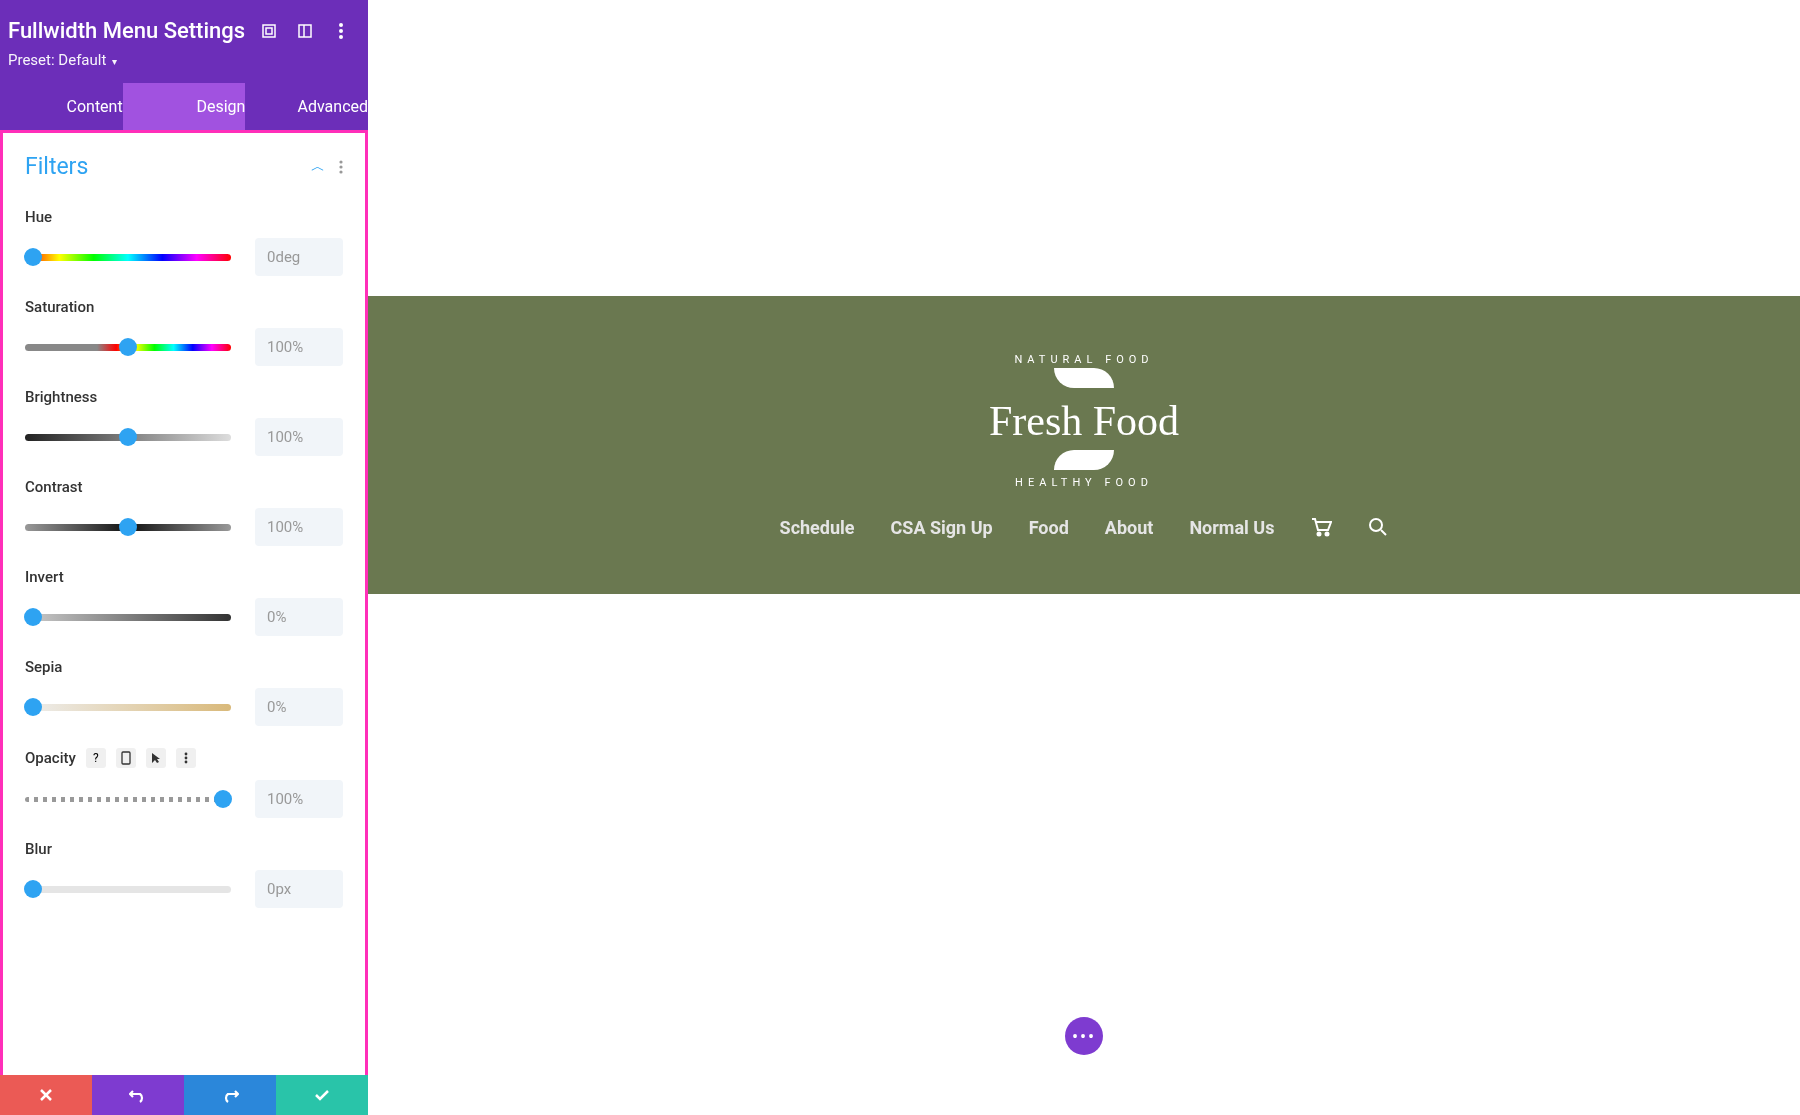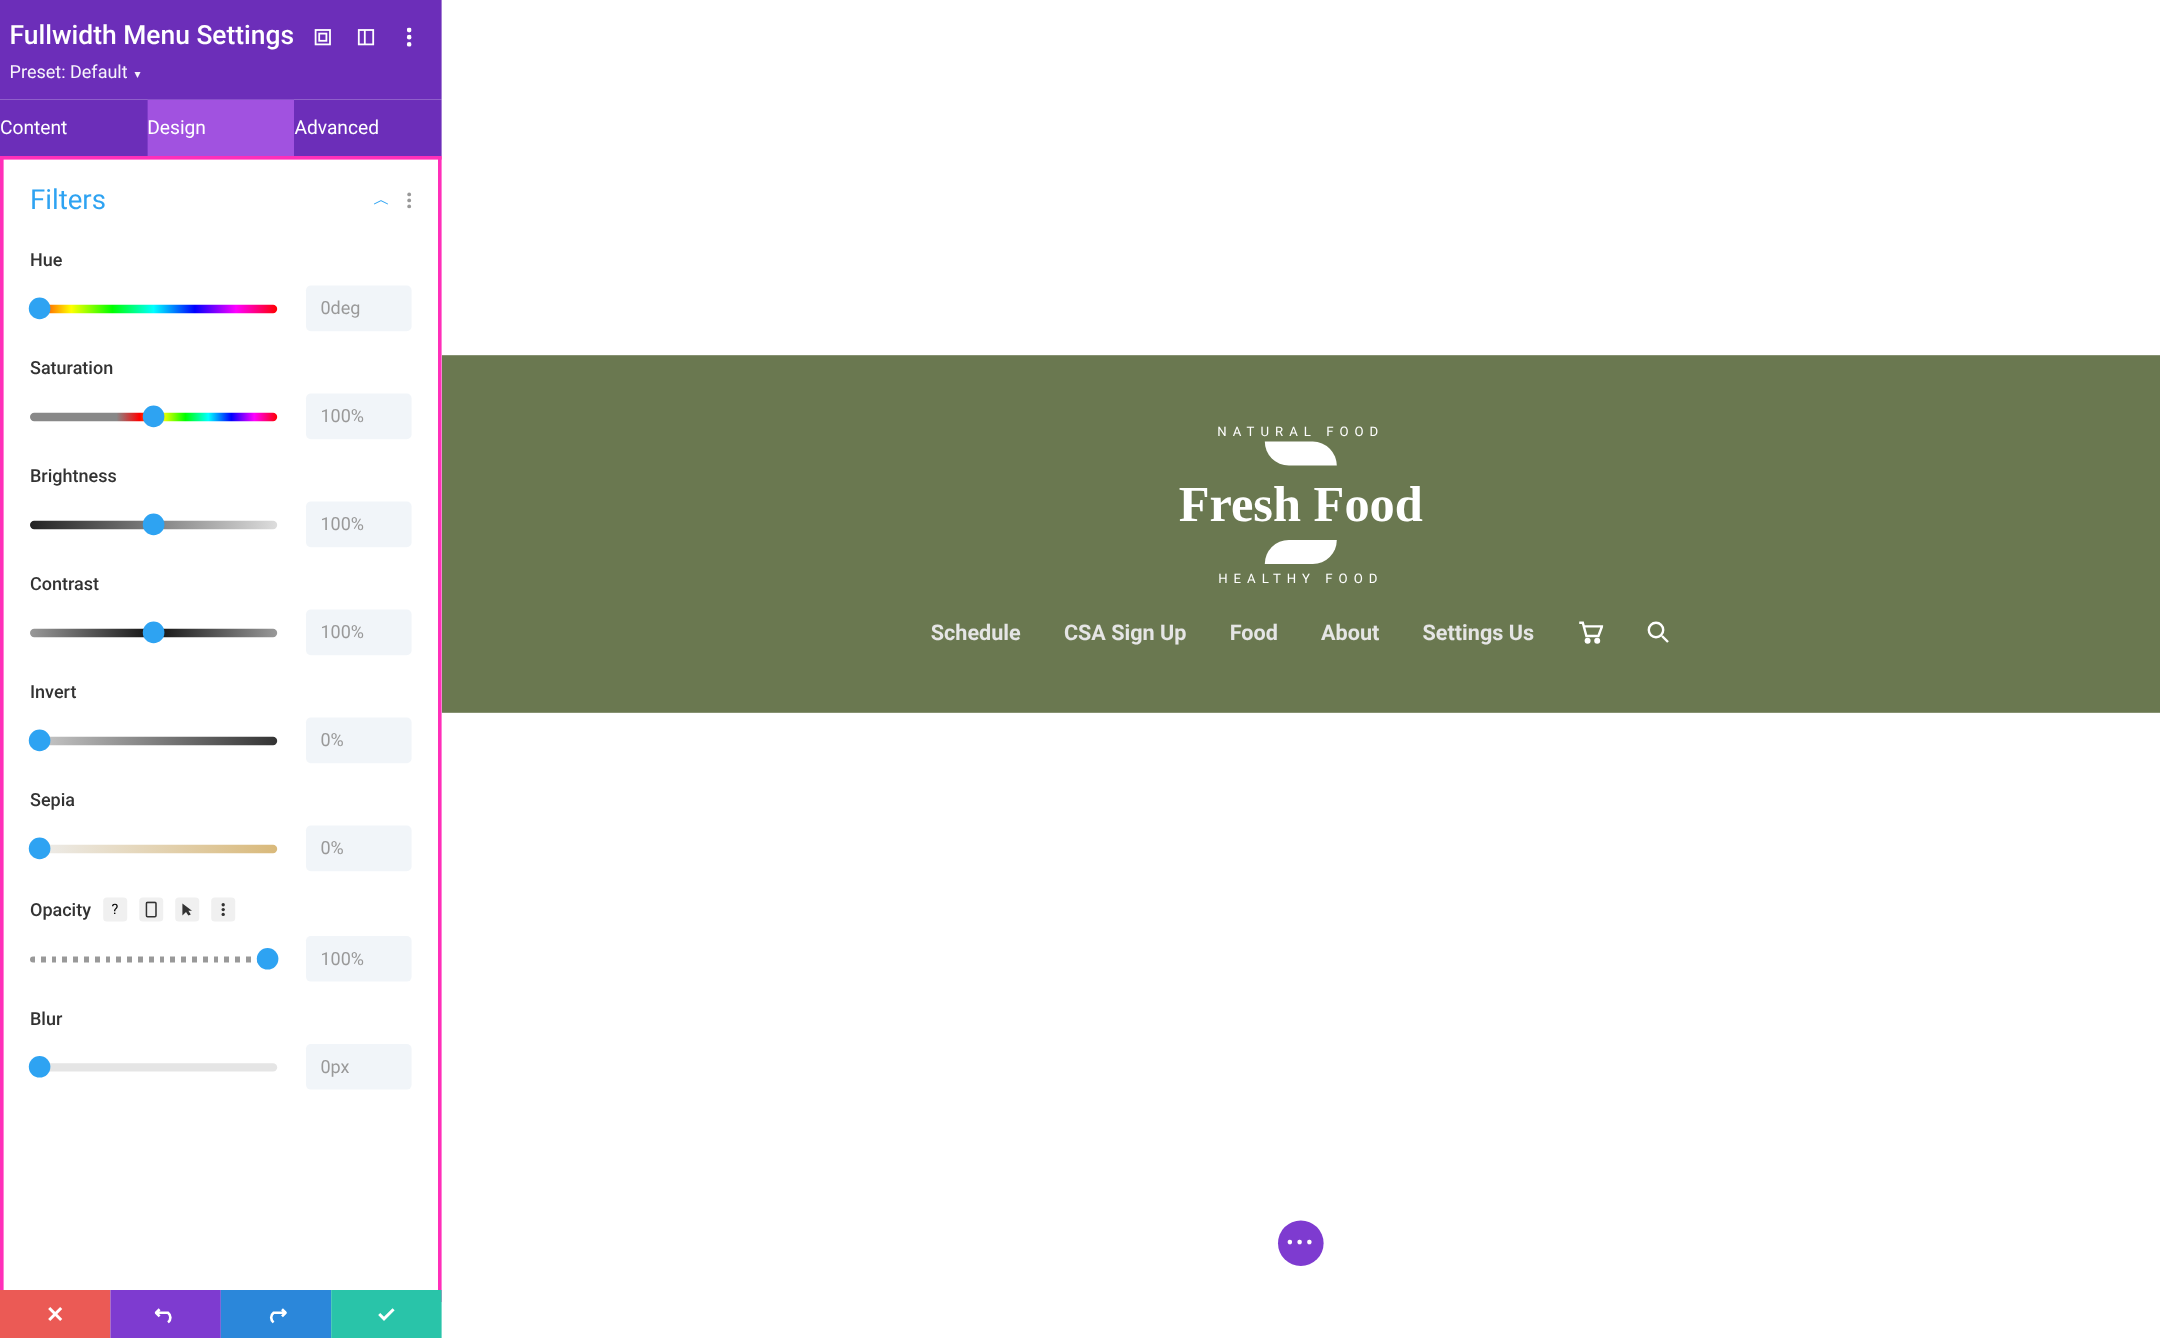--- a/index.html
+++ b/index.html
@@ -7,21 +7,21 @@
 
 .panel { position: absolute; top: 0; left: 0; width: 368px; height: 1115px; background: #fff; z-index: 10; }
 .panel-header { background: #6c2eb9; color: #fff; padding: 18px 8px 14px; position: relative; }
 .panel-title { font-size: 22px; font-weight: 500; }
 .panel-preset { font-size: 15px; margin-top: 8px; opacity: 0.95; cursor: pointer; }
 .panel-preset-caret { font-size: 10px; margin-left: 2px; }
 .header-icons { position: absolute; top: 22px; right: 18px; display: flex; gap: 18px; }
 .header-icon { width: 18px; height: 18px; cursor: pointer; display: flex; align-items: center; justify-content: center; }
 
 .tabs { display: flex; background: #6c2eb9; }
-.tab { flex: 1; text-align: left; padding: 14px 0; color: #fff; font-size: 16px; cursor: pointer; }
+.tab { flex: 1; text-align: right; padding: 14px 0; color: #fff; font-size: 16px; cursor: pointer; }
 .tab.active { background: #a152e0; }
 
 .panel-body { border: 3px solid #ff2fb9; border-bottom: none; height: calc(1115px - 70px - 50px - 40px); overflow-y: auto; padding: 20px 22px 10px; background: #fff; position: relative; }
 .panel-body::-webkit-scrollbar { width: 4px; }
 .panel-body::-webkit-scrollbar-thumb { background: #333; border-radius: 2px; }
 
 .section-head { display: flex; justify-content: space-between; align-items: center; margin-bottom: 28px; }
 .section-title { color: #2ea3f2; font-size: 23px; font-weight: 400; }
 .section-head-icons { display: flex; gap: 14px; align-items: center; }
 .chev-up { color: #2ea3f2; font-size: 14px; cursor: pointer; }
@@ -55,21 +55,21 @@
 .foot-btn { flex: 1; display: flex; align-items: center; justify-content: center; cursor: pointer; color: #fff; font-size: 18px; }
 .fb-cancel { background: #eb5a55; }
 .fb-undo { background: #7e3bd0; }
 .fb-redo { background: #2b87da; }
 .fb-save { background: #29c4a9; }
 
 .preview { position: absolute; left: 368px; top: 0; right: 0; height: 1115px; background: #fff; }
 .menu-band { position: absolute; top: 296px; left: 0; right: 0; height: 298px; background: #6a7850; display: flex; flex-direction: column; align-items: center; justify-content: center; gap: 28px; }
 .logo { color: #fff; text-align: center; }
 .logo-top, .logo-bot { font-size: 11px; letter-spacing: 5px; }
-.logo-main { font-family: 'Brush Script MT', cursive; font-size: 42px; font-weight: 700; line-height: 1; margin: 6px 0; }
+.logo-main { font-family: 'Brush Script MT', cursive; font-size: 42px; font-weight: 400; line-height: 1; margin: 6px 0; }
 .leaf { width: 60px; height: 20px; background: #fff; border-radius: 0 30px 0 30px; display: inline-block; margin: 2px 0; }
 .nav { display: flex; align-items: center; gap: 36px; color: #e5e5e5; font-weight: 700; font-size: 18px; }
 .nav-item { cursor: pointer; }
 .nav-icon { cursor: pointer; }
 
 .fab { position: absolute; bottom: 60px; left: 50%; transform: translateX(-50%); width: 38px; height: 38px; background: #7e3bd0; border-radius: 50%; display: flex; align-items: center; justify-content: center; cursor: pointer; color: #fff; font-size: 18px; letter-spacing: 2px; }
 
 svg { display: block; }
 </style>
 </head>
@@ -286,21 +286,21 @@
       <span class="leaf"></span>
       <div class="logo-main">Fresh Food</div>
       <span class="leaf" style="transform:scaleX(-1)"></span>
       <div class="logo-bot">HEALTHY FOOD</div>
     </div>
     <div class="nav">
       <span class="nav-item">Schedule</span>
       <span class="nav-item">CSA Sign Up</span>
       <span class="nav-item">Food</span>
       <span class="nav-item">About</span>
-      <span class="nav-item">Settings Us</span>
+      <span class="nav-item">Normal Us</span>
       <span class="nav-icon">
         <svg width="22" height="20" viewBox="0 0 22 20" fill="none" stroke="#fff" stroke-width="2">
             <path d="M2 2 H5 L8 13 H18 L21 5 H6"></path>
             <circle cx="9" cy="17" r="1.5" fill="#fff"></circle>
             <circle cx="17" cy="17" r="1.5" fill="#fff"></circle>
           </svg>
       </span>
       <span class="nav-icon">
         <svg width="20" height="20" viewBox="0 0 20 20" fill="none" stroke="#fff" stroke-width="2">
             <circle cx="8" cy="8" r="6"></circle>

